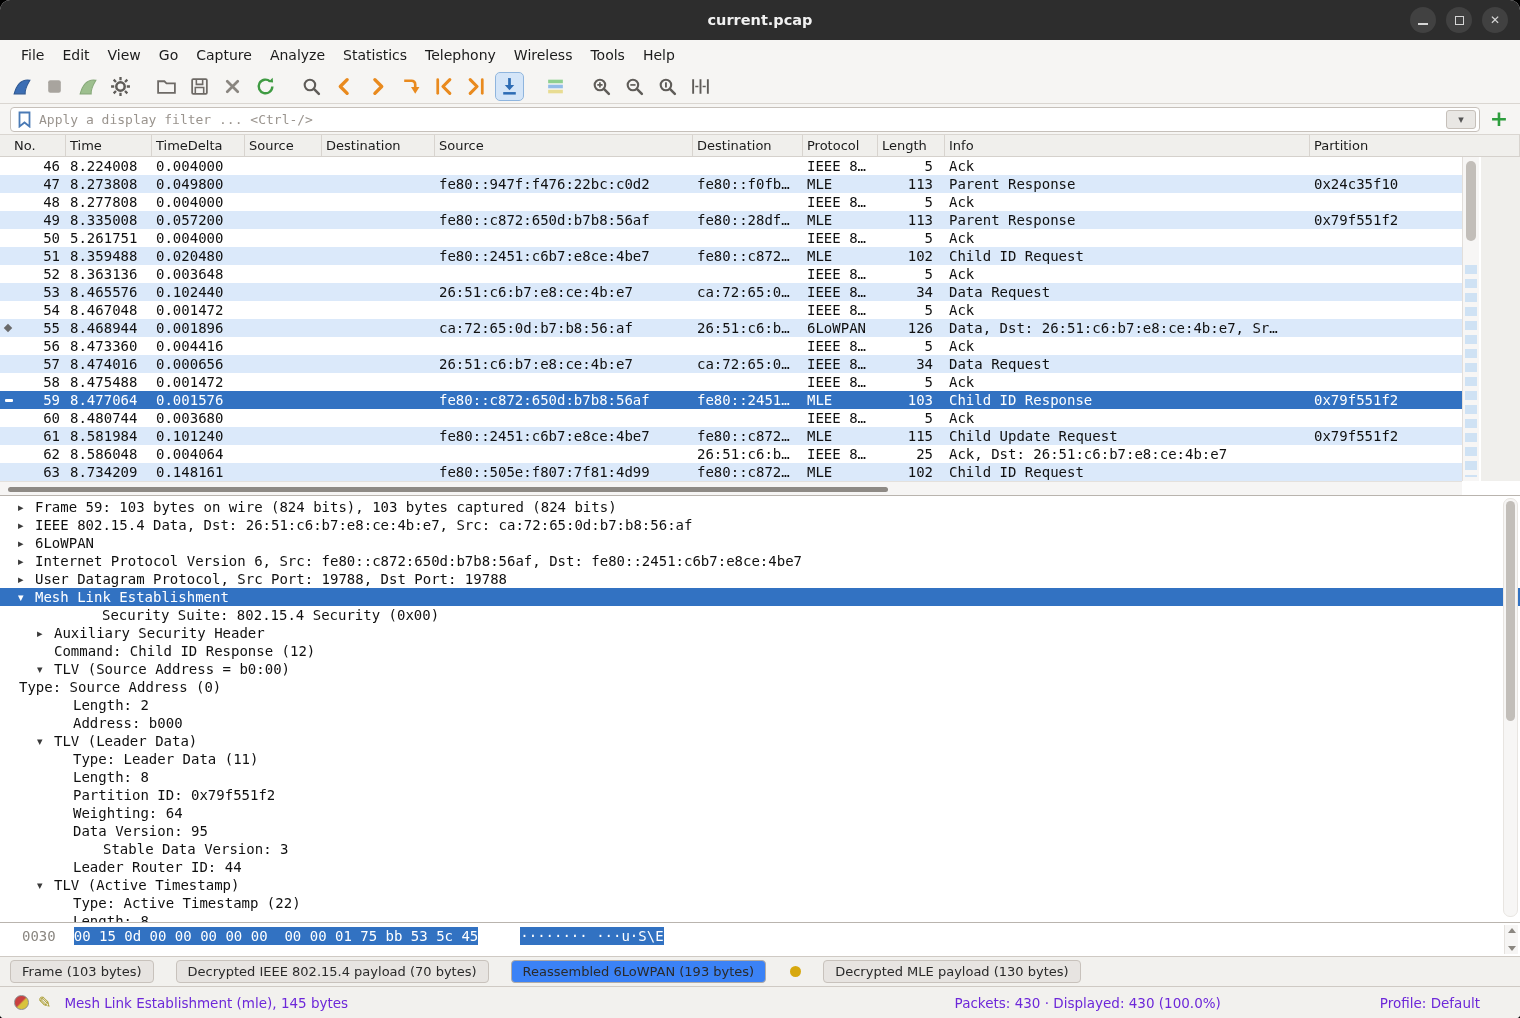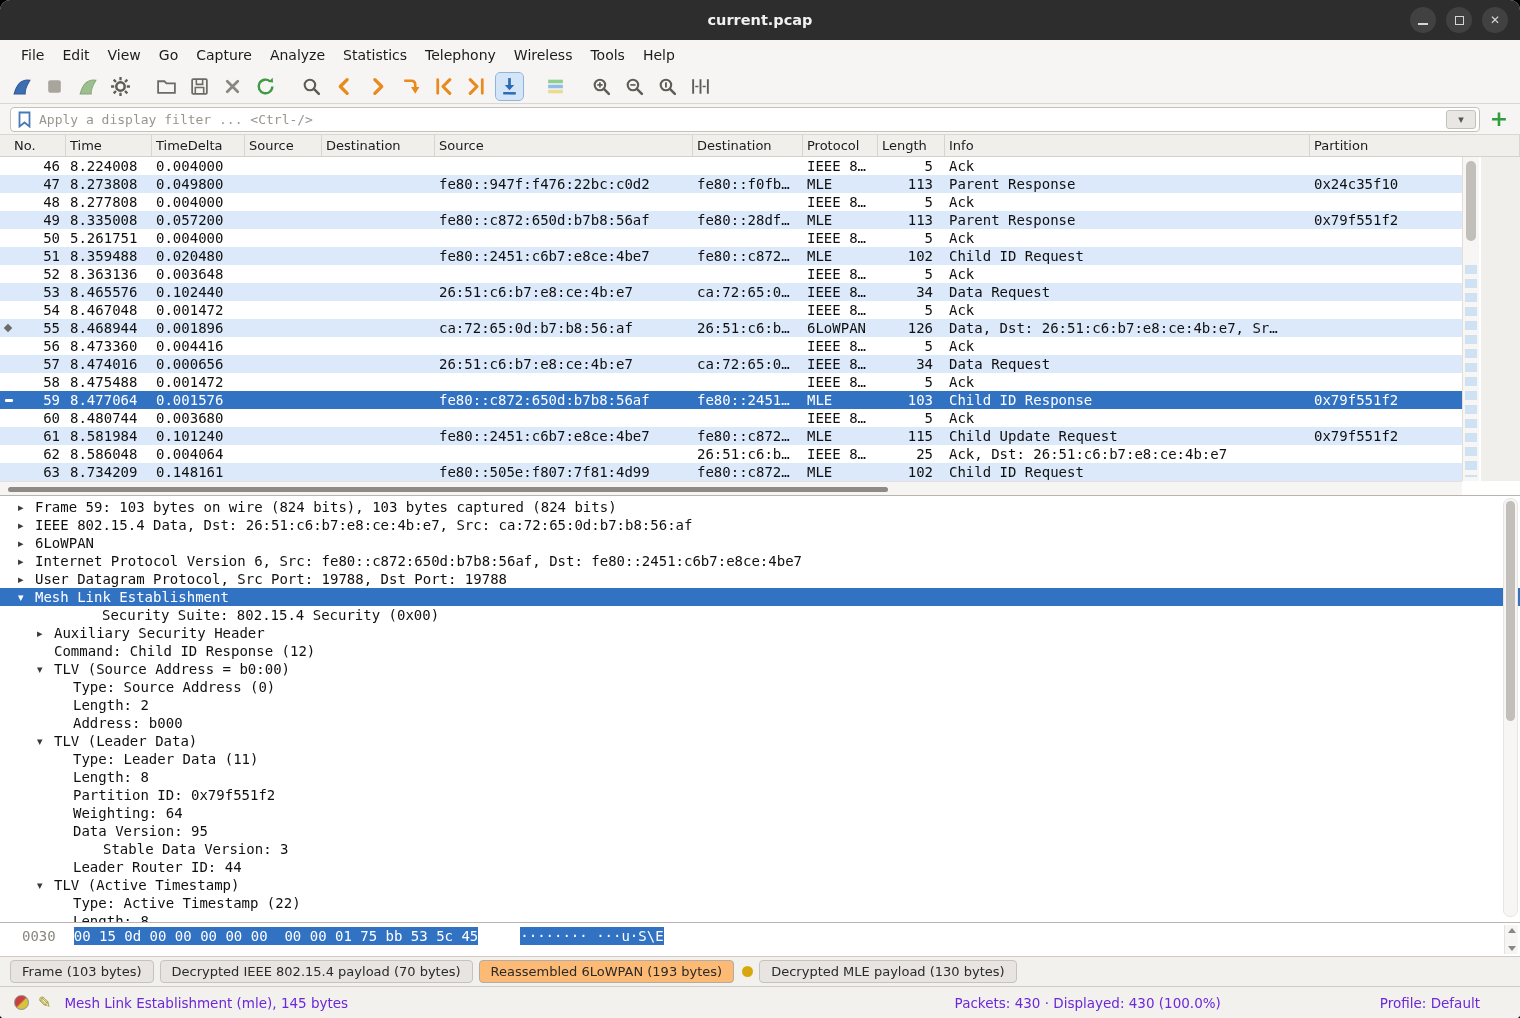--- a/index.html
+++ b/index.html
@@ -61,23 +61,23 @@
   .detail-scroll{position:absolute;right:2px;top:2px;width:15px;height:419px;background:#f7f6f5;border:1px solid #e8e5e1;border-radius:7px}
   .detail-thumb{position:absolute;left:2px;top:2px;width:9px;height:220px;background:#c2beb9;border-radius:5px}
   .hexpane{flex:0 0 34px;border-top:1px solid #b9b4ae;background:#fff;font-family:"DejaVu Sans Mono",monospace;font-size:14px;position:relative;padding:5px 0 0 22px;color:#101010}
   .hexline{white-space:pre}
   .hex-off{color:#8a8680;margin-right:18px}
   .hex-sel{background:#3272c2;color:#fff;padding:1px 0}
   .agap{display:inline-block;width:42px}
   .hexscroll{position:absolute;right:2px;top:2px;bottom:2px;width:14px;background:#f6f5f4;border-left:1px solid #e5e2de;display:flex;flex-direction:column;justify-content:space-between;align-items:center;padding:3px 0}
   .tri-up{width:0;height:0;border-left:4px solid transparent;border-right:4px solid transparent;border-bottom:5px solid #8a8680}
   .tri-down{width:0;height:0;border-left:4px solid transparent;border-right:4px solid transparent;border-top:5px solid #8a8680}
-  .tabbar{flex:0 0 30px;background:#f2f1ee;border-top:1px solid #cfcac4;display:flex;align-items:center;padding-left:10px;gap:6px;font-size:13px;color:#2a2a2a}
+  .tabbar{flex:0 0 30px;background:#f2f1ee;border-top:1px solid #cfcac4;display:flex;align-items:center;padding-left:10px;gap:22px;font-size:13px;color:#2a2a2a}
   .btab{padding:3px 11px;border:1px solid #c8c2bc;border-radius:4px;background:#e7e4e1;white-space:nowrap}
-  .btab-active{background:#fdba74;border-color:#b2aca6}
+  .btab-active{background:#3b82f6;border-color:#b2aca6}
   .tab-dot{width:11px;height:11px;border-radius:50%;background:#d7a80e;display:inline-block;margin-left:2px}
   .statusbar{flex:0 0 32px;background:#f2f1ee;border-top:1px solid #cfcac4;display:flex;align-items:center;padding:0 14px;font-size:13.5px;color:#6d28d9;gap:9px}
   .expert-dot{width:15px;height:15px;border-radius:50%;background:linear-gradient(135deg,#c94040 45%,#d8c33c 55%);border:1px solid #8d8d8d}
   .pencil::before{content:"✎";color:#a09015;font-size:16px}
   .status-left{margin-left:4px}
   .status-packets{margin-left:auto}
   .status-profile{margin-left:150px;margin-right:26px}
 </style>
 </head>
 <body>
@@ -545,21 +545,21 @@
           <span>Auxiliary Security Header</span>
         </div>
         <div class="dline" style="padding-left: 35px;">
           <span class="darrow"></span>
           <span>Command: Child ID Response (12)</span>
         </div>
         <div class="dline" style="padding-left: 35px;">
           <span class="darrow">▾</span>
           <span>TLV (Source Address = b0:00)</span>
         </div>
-        <div class="dline" style="padding-left: 54px;">
+        <div class="dline" style="">
           <span class="darrow"></span>
           <span>Type: Source Address (0)</span>
         </div>
         <div class="dline" style="padding-left: 54px;">
           <span class="darrow"></span>
           <span>Length: 2</span>
         </div>
         <div class="dline" style="padding-left: 54px;">
           <span class="darrow"></span>
           <span>Address: b000</span>

